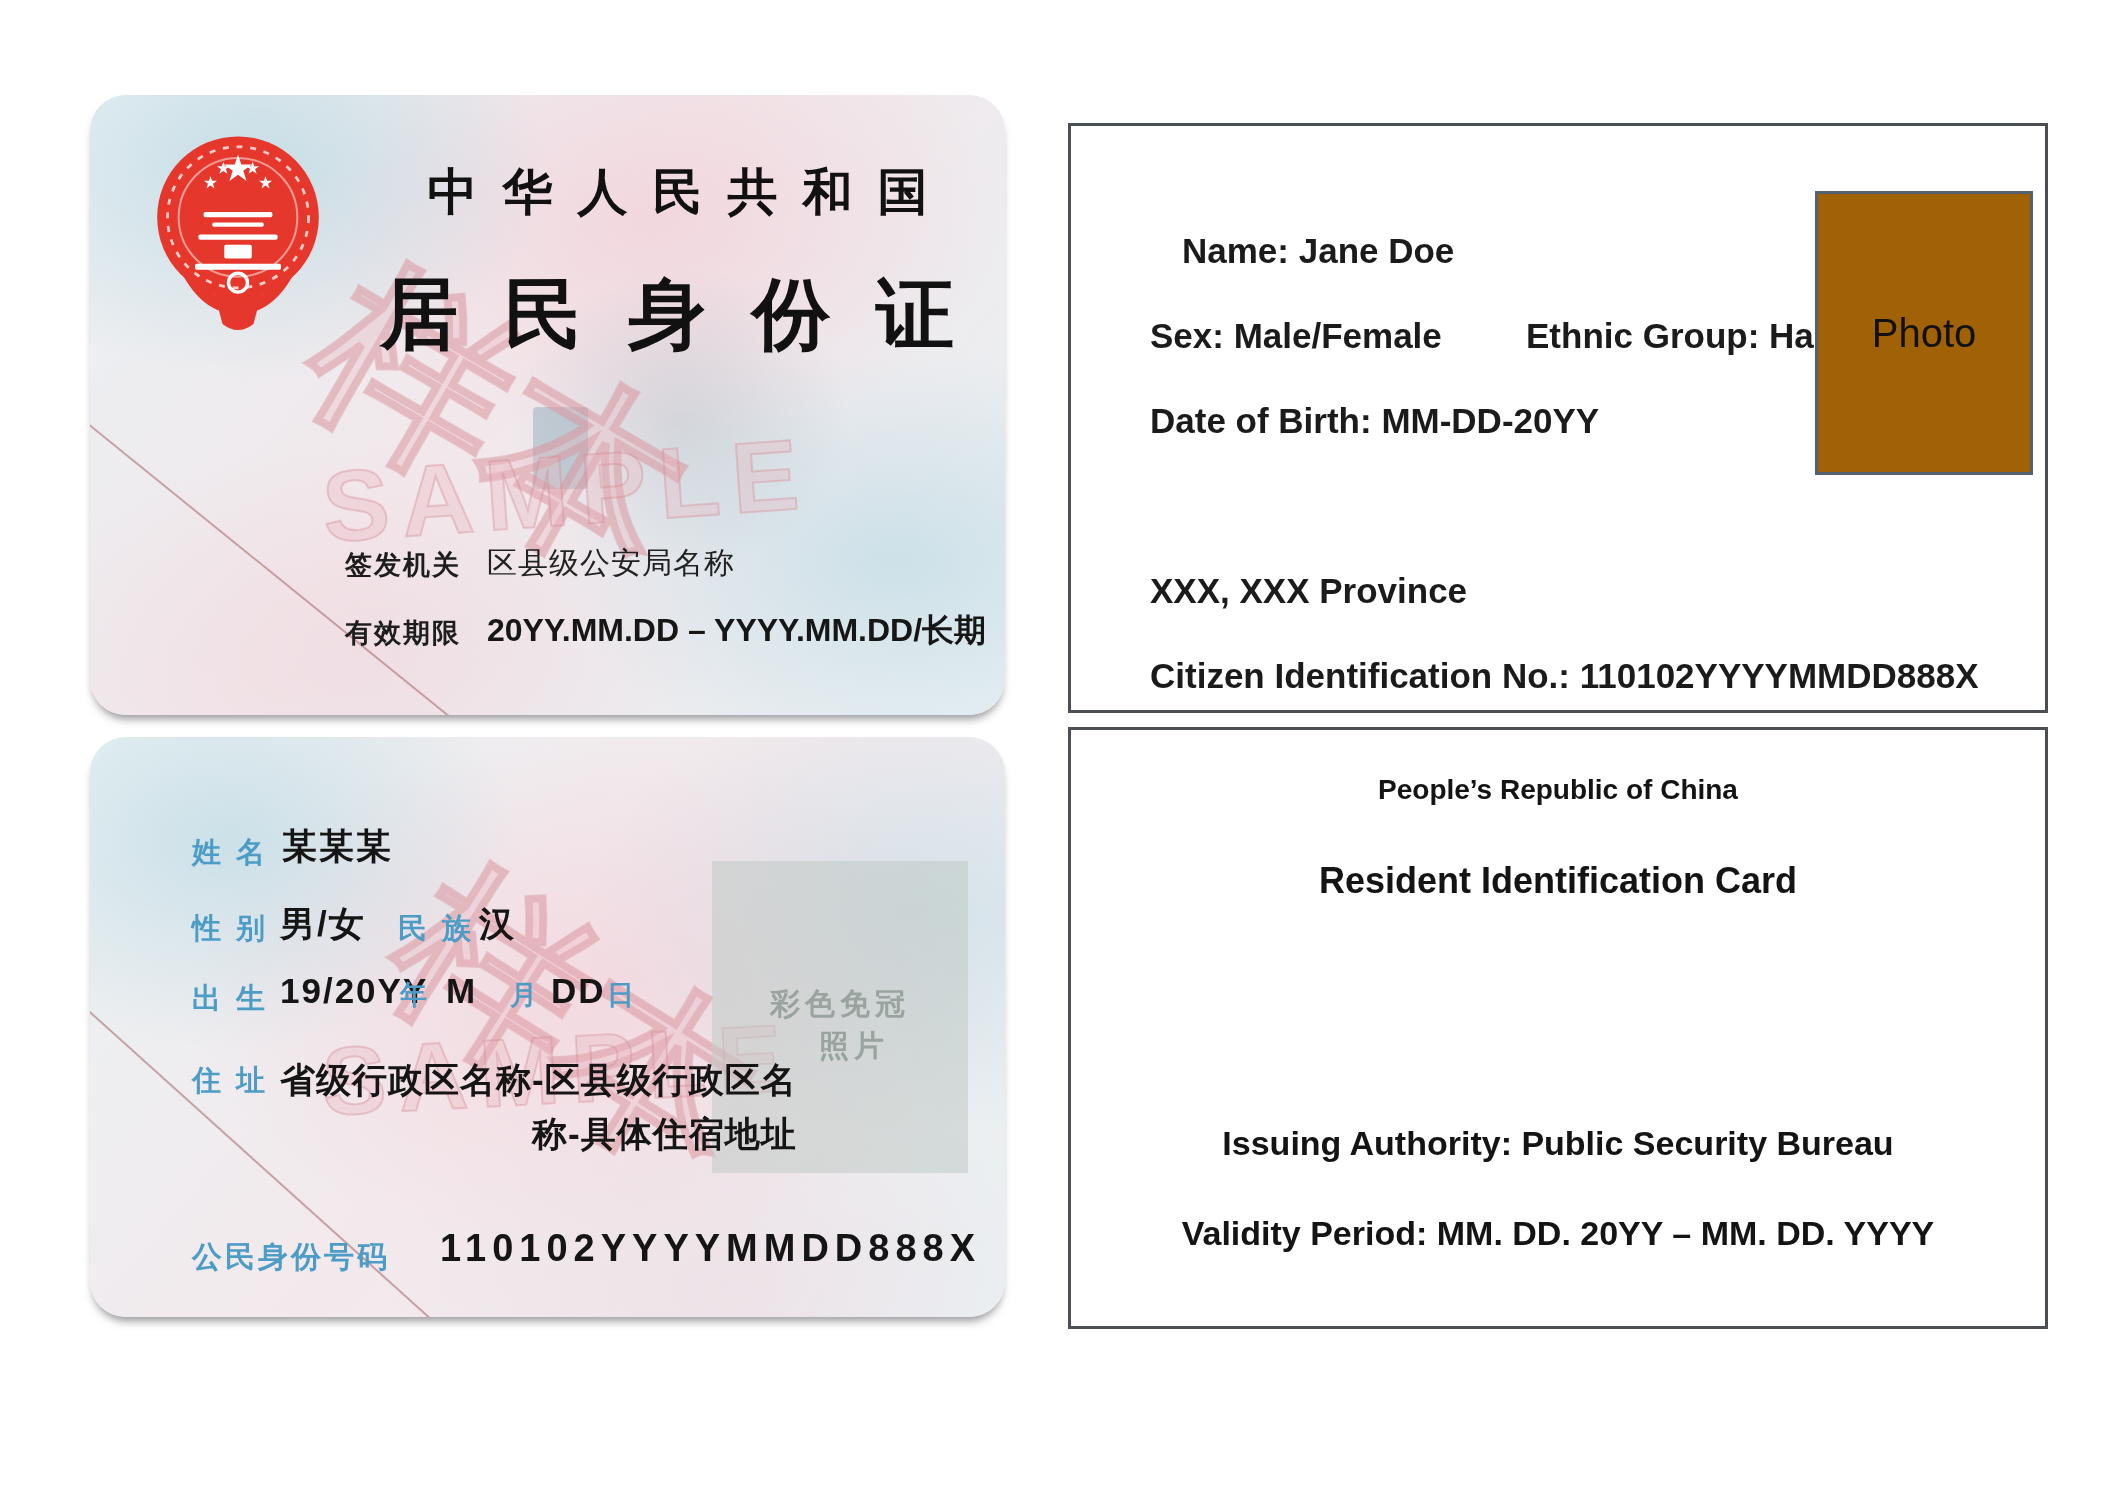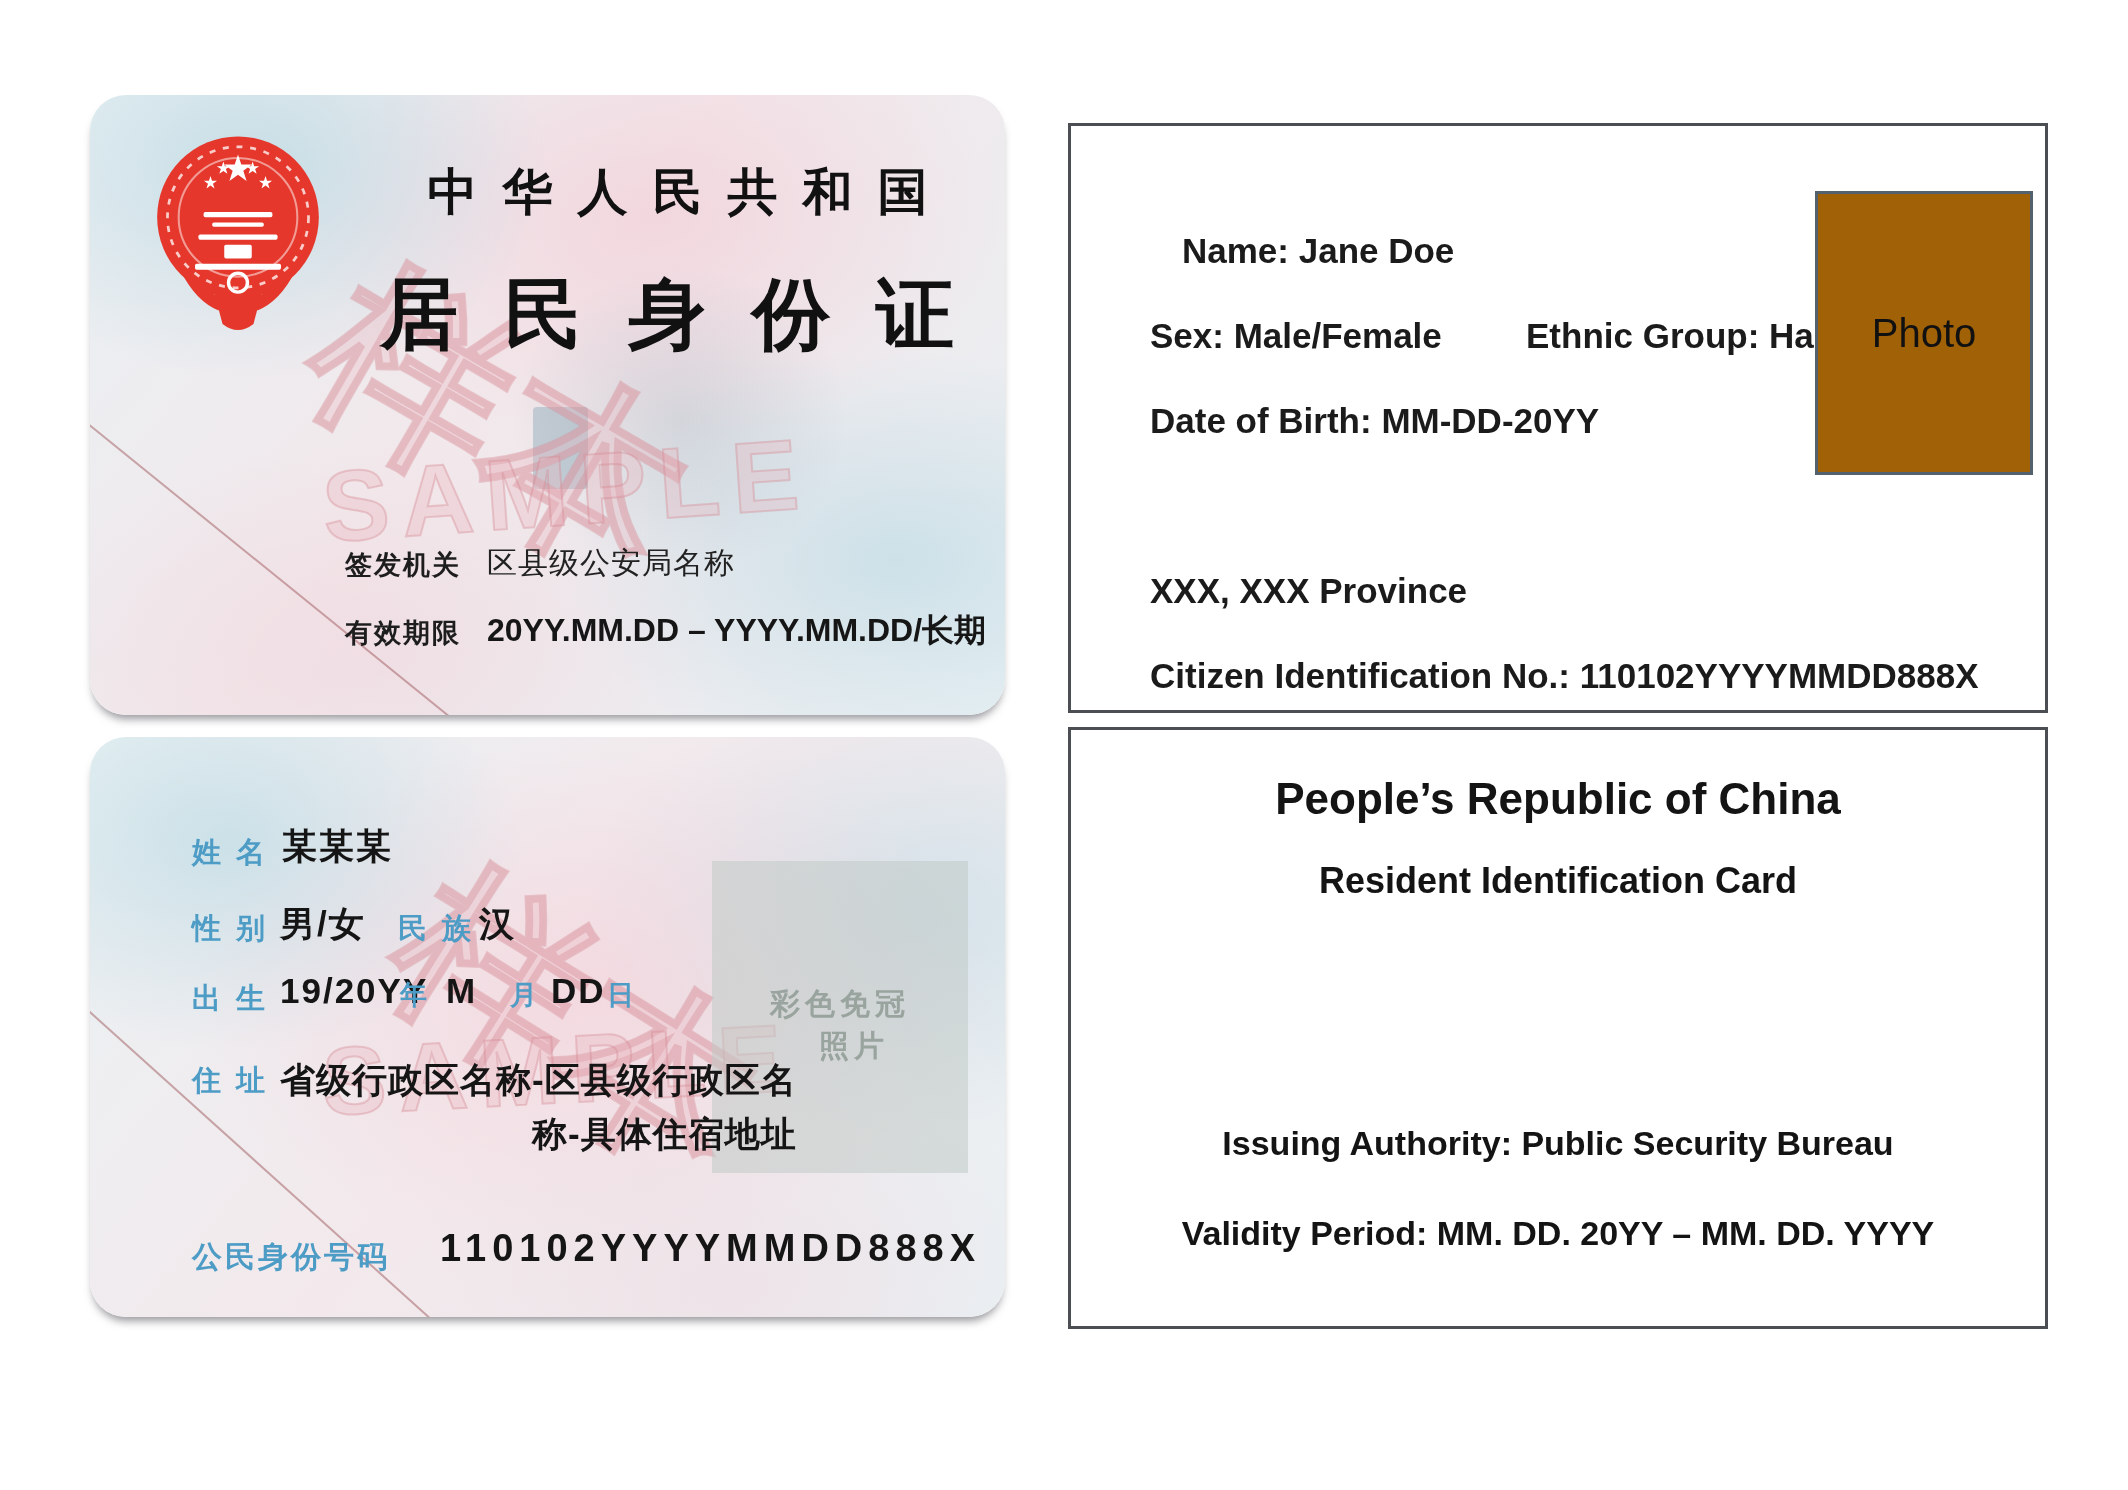--- a/index.html
+++ b/index.html
@@ -82,21 +82,21 @@
   .tbox{position:absolute;left:1068px;width:980px;background:#ffffff;border:3px solid #4b4f54;}
   .tbox-top{top:123px;height:590px;}
   .tbox-bottom{top:727px;height:602px;}
   .t-row{position:absolute;left:79px;font-size:35px;font-weight:600;color:#1b1b1b;}
   .t-name{top:105px;margin-left:32px;} .t-sex{top:190px;} .t-ethnic{left:455px;top:190px;}
   .t-dob{top:275px;}  .t-addr{top:360px;} .t-prov{top:445px;} .t-cid{top:530px;}
   .photo-box{position:absolute;left:744px;top:65px;width:218px;height:284px;
              border:3px solid #54616e;background:#a16207;display:flex;align-items:center;
              justify-content:center;font-size:40px;font-weight:500;color:#111;}
   .b-center{position:absolute;left:0;width:100%;text-align:center;color:#141414;}
-  .b-title1{top:44px;font-size:44px;font-weight:700;}
+  .b-title1{top:44px;font-size:28px;font-weight:700;}
   .b-title2{top:130px;font-size:36px;font-weight:700;}
   .b-issuing{top:394px;font-size:34px;font-weight:600;}
   .b-validity{top:484px;font-size:34px;font-weight:600;}
 </style>
 </head>
 <body>
 
 <div class="canvas">
 
   <div class="card card-back">

